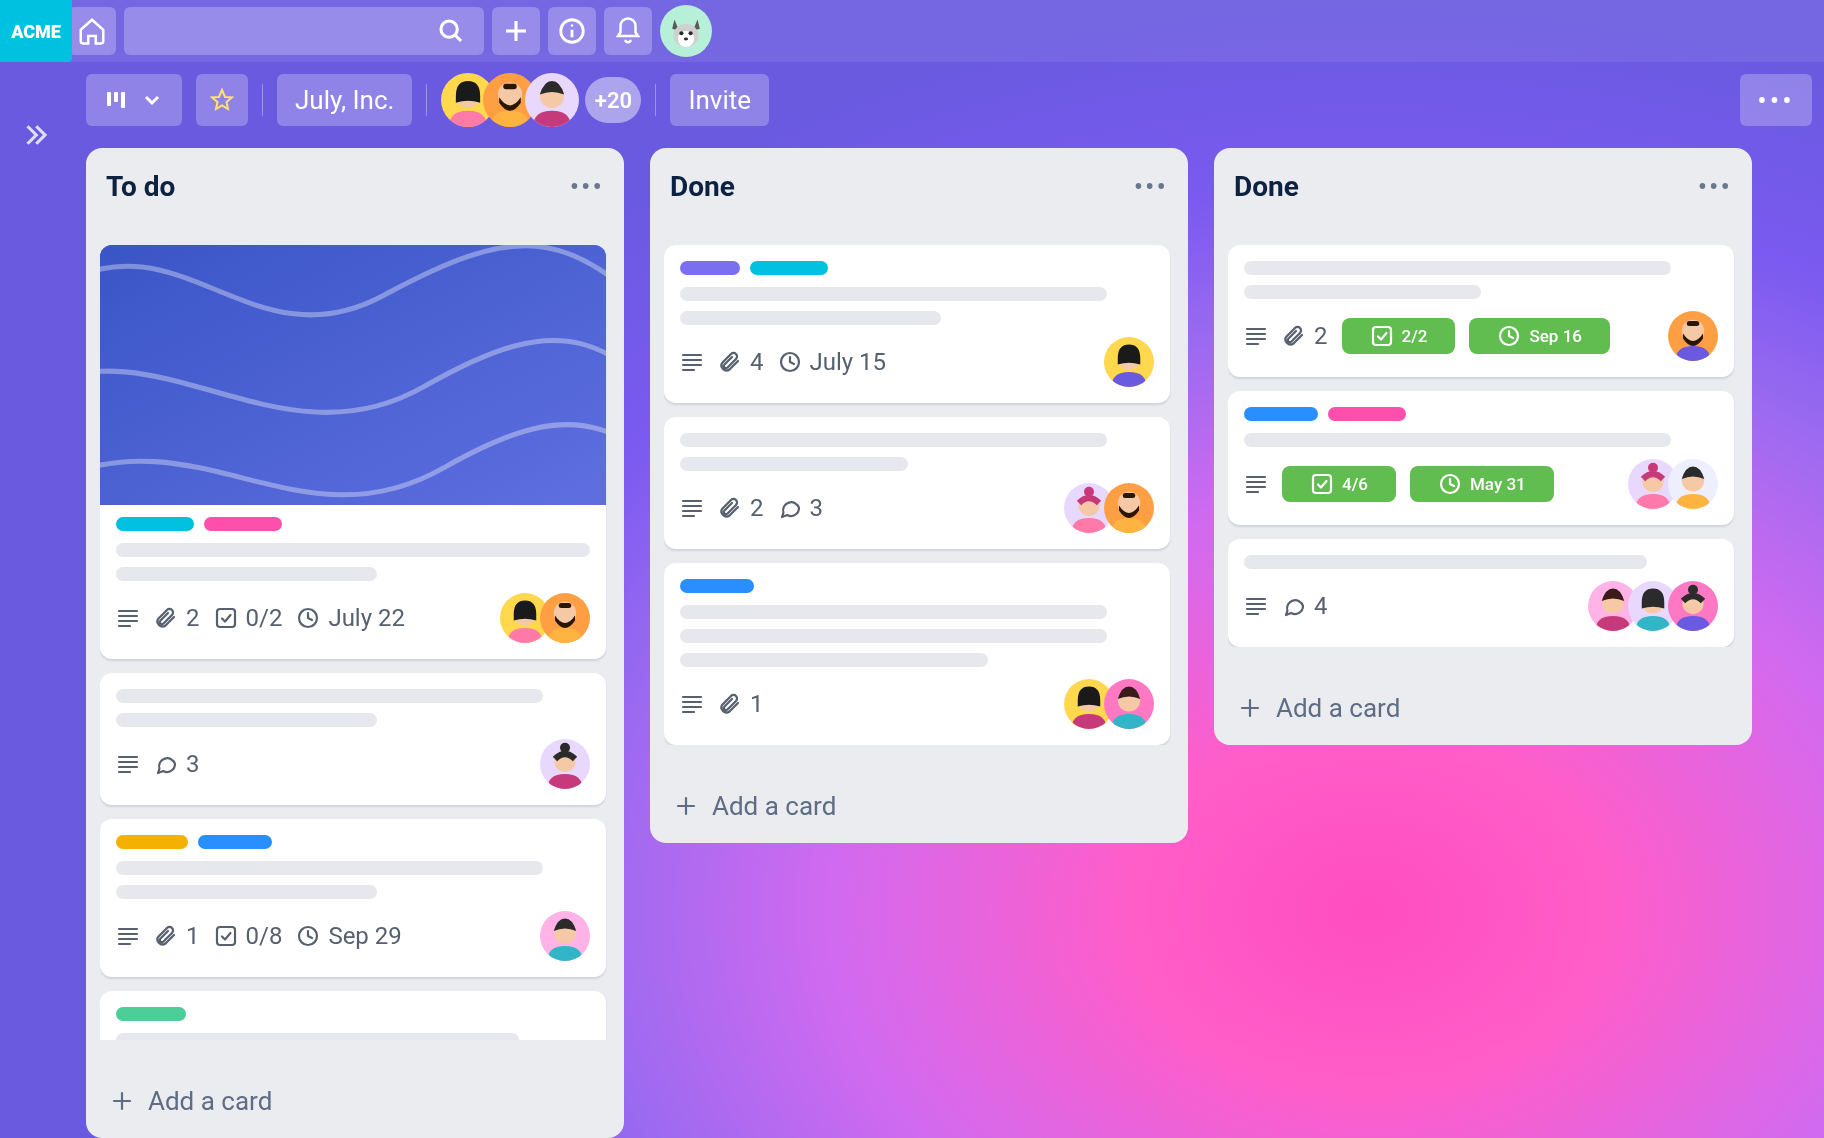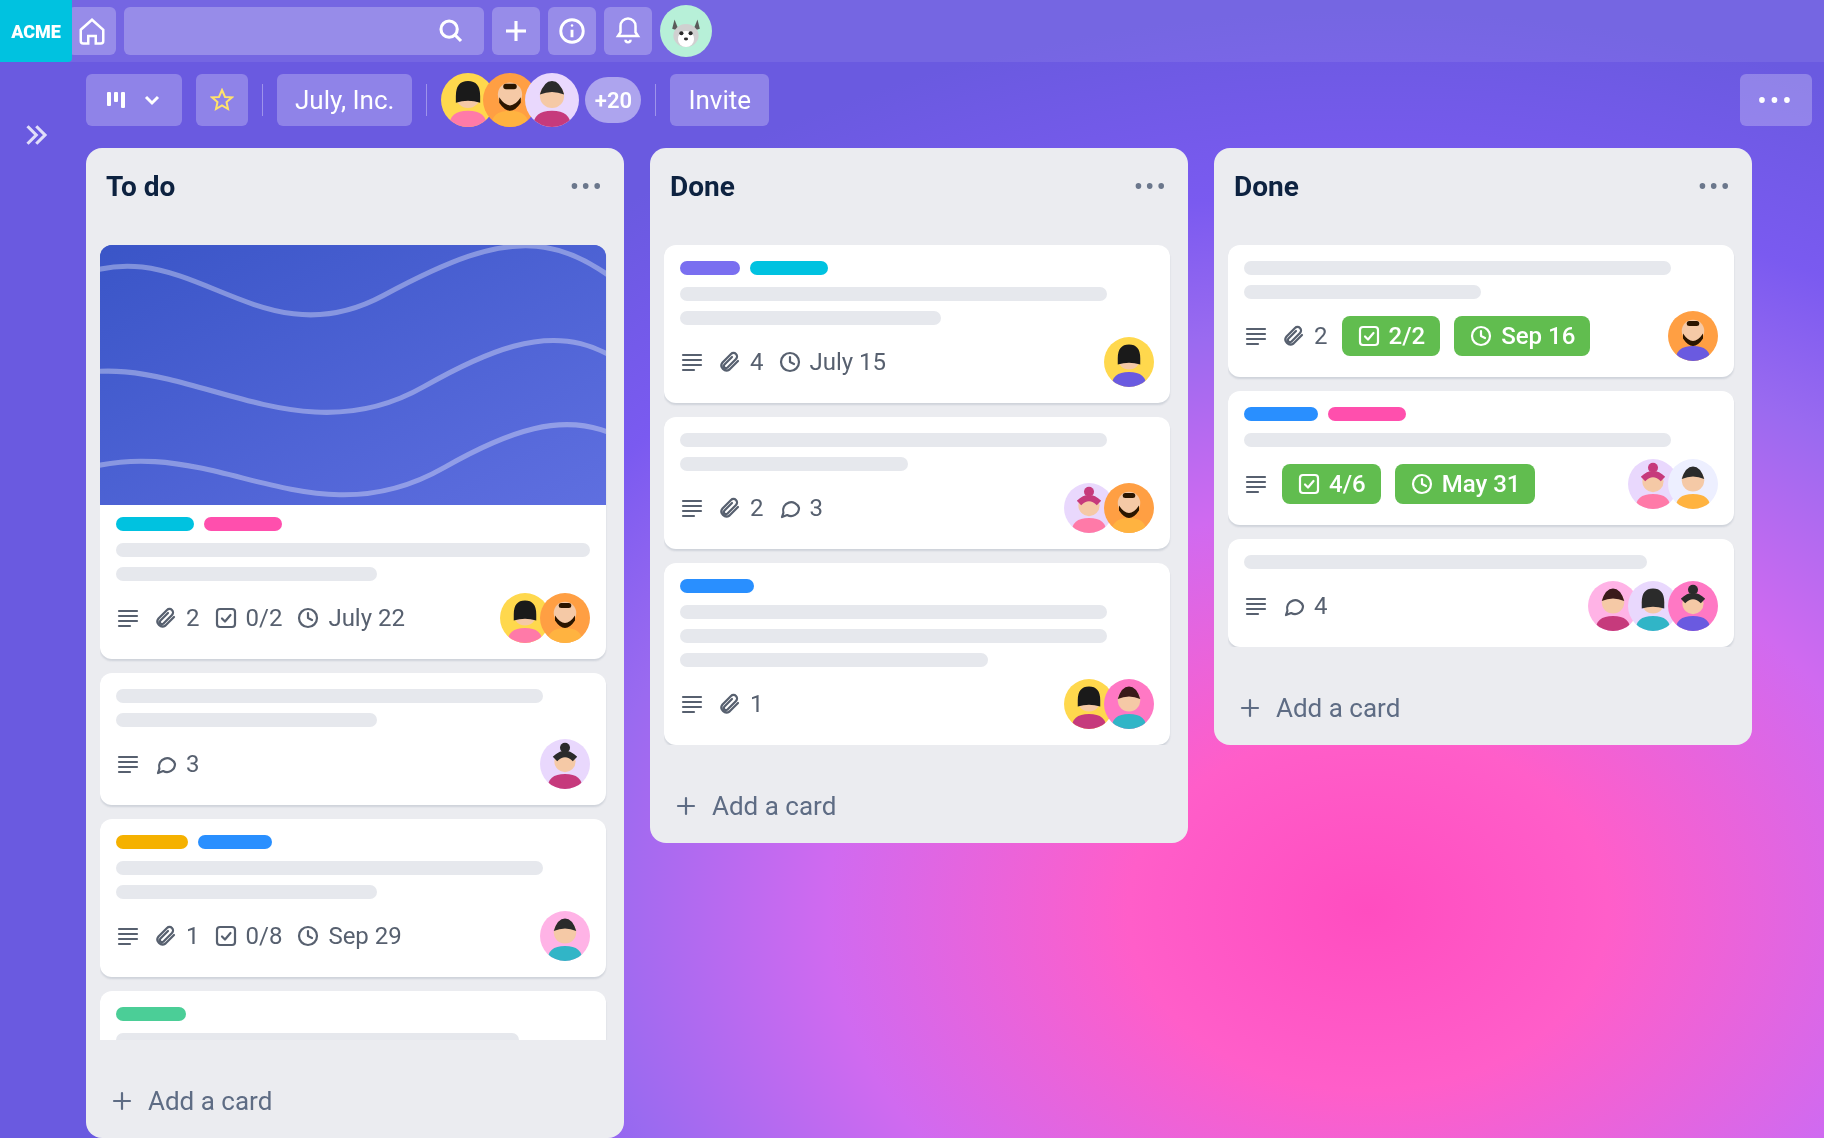--- a/index.html
+++ b/index.html
@@ -148,22 +148,22 @@
 
   .labels { display:flex; gap:10px; }
   .label { height:14px; border-radius: 14px; }
   .skel-lines { display:flex; flex-direction:column; gap:10px; }
   .skel { height:14px; border-radius:7px; background:#E6E8ED; }
 
   .badges-row { display:flex; align-items:center; gap:14px; }
   .badge { display:flex; align-items:center; gap:8px; color:#57606f; font-size:24px; }
   .badge.pill {
     background:#61BD4F; color:#fff;
-    padding: 6px 15px; border-radius: 8px;
-    font-size: 24px; font-weight:500;
+    padding: 6px 28px; border-radius: 8px;
+    font-size: 17px; font-weight:500;
   }
   .members { margin-left:auto; display:flex; }
   .members .avatar { margin-left:-10px; }
   .members .avatar:first-child { margin-left:0; }
 
   .avatar {
     width:50px; height:50px; border-radius:50%;
     display:inline-flex; align-items:center; justify-content:center;
     overflow:hidden;
     flex-shrink:0;

